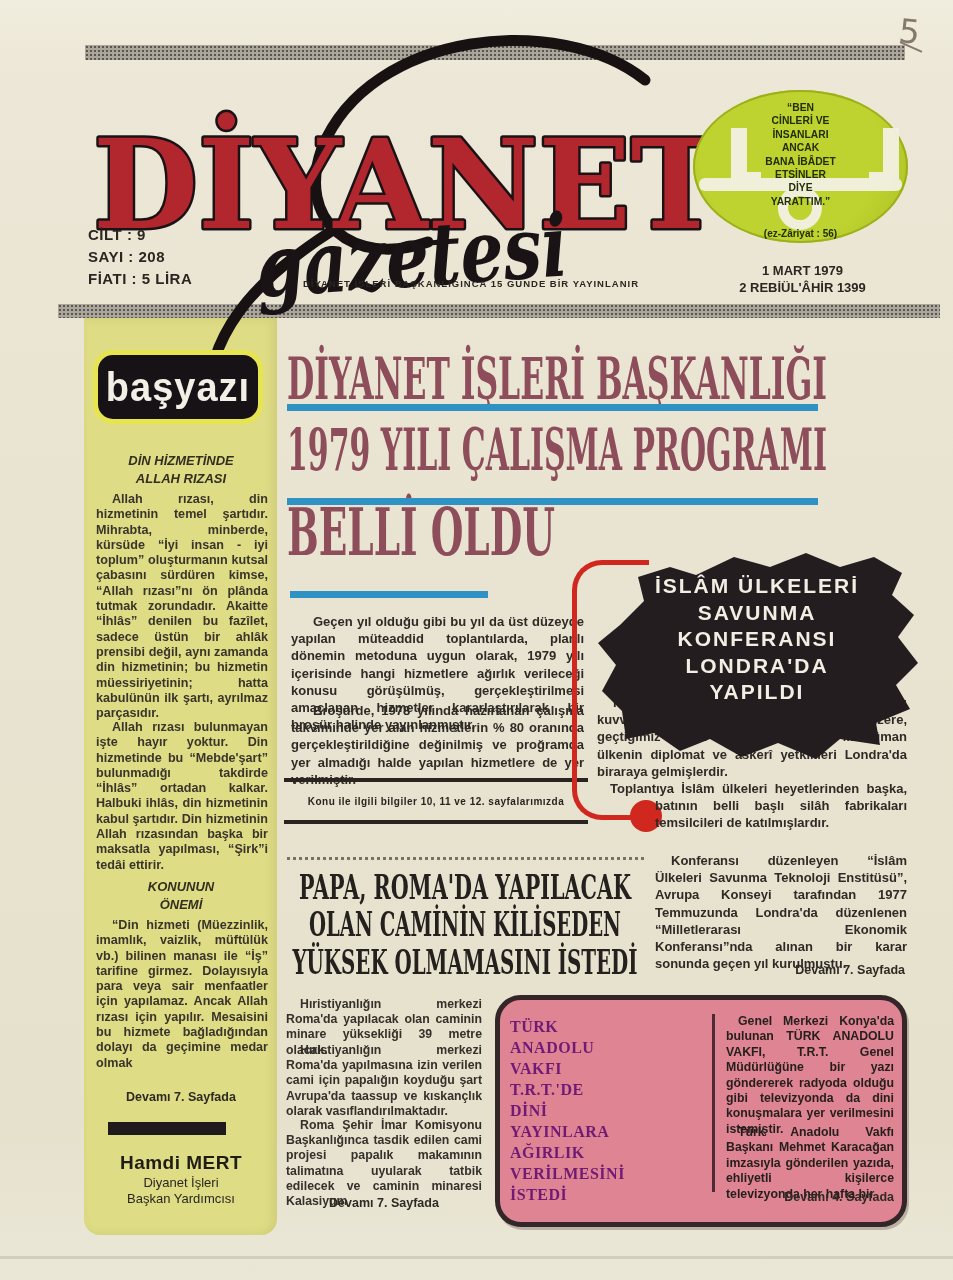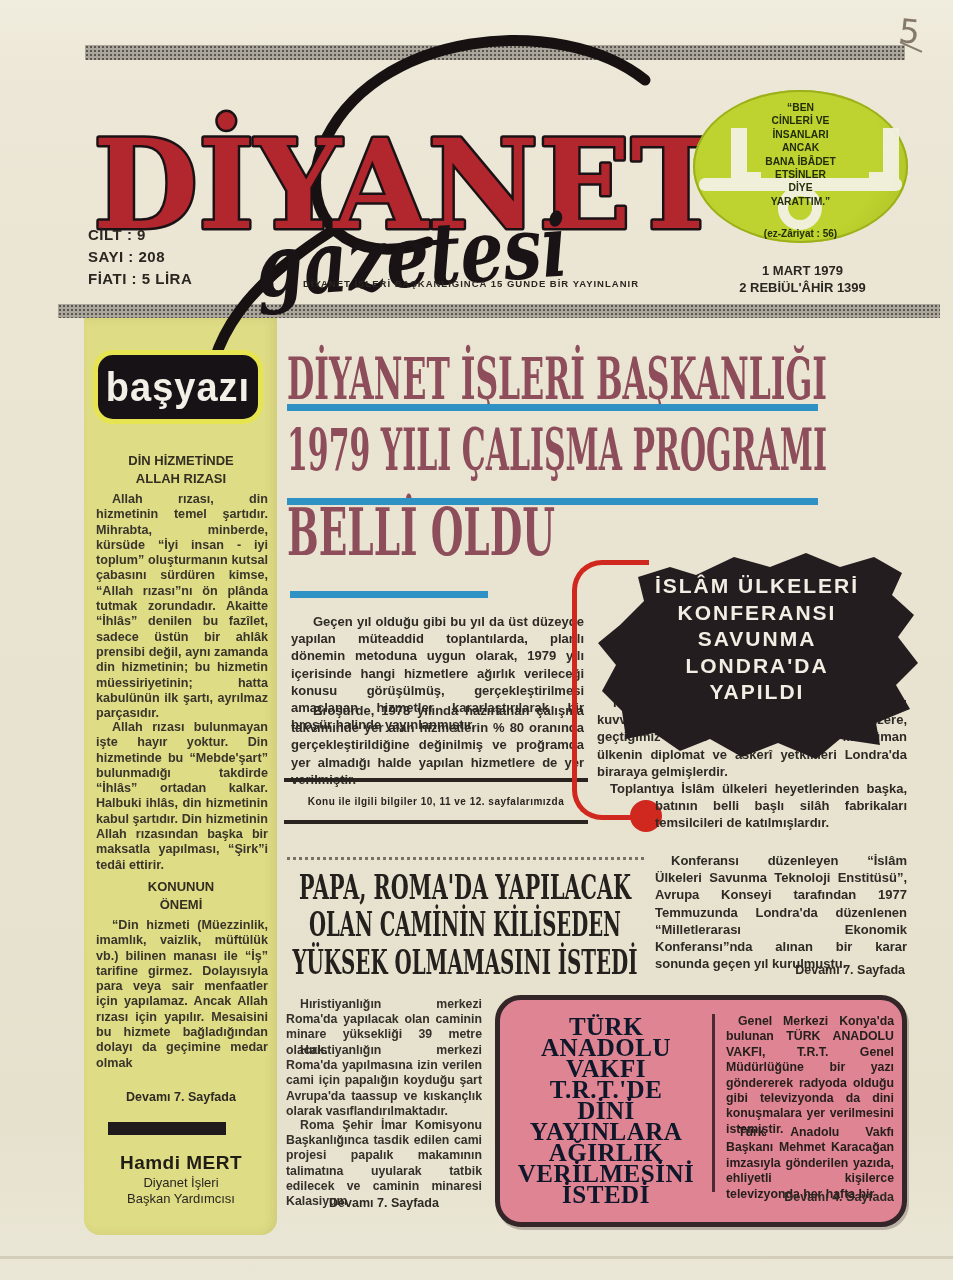--- a/index.html
+++ b/index.html
@@ -19,21 +19,21 @@
     box-shadow:inset 0 0 0 2px #9cb01c;}
   .badge-text{position:absolute;left:0;top:11px;width:100%;text-align:center;
     font-size:10.3px;line-height:13.4px;font-weight:bold;color:#232d07;}
   .badge-src{font-size:10px;margin-top:19px;}
   .dateblock{font-size:13px;font-weight:bold;line-height:17px;text-align:center;color:#2a2620;}
   .yellowcol{background:#dfdc86;border-radius:0 0 16px 16px;
     box-shadow:inset -4px 0 10px rgba(120,115,40,.15);}
   .basyazi-box{background:#171216;border:5px solid #e7e451;border-radius:20px;
     display:flex;align-items:center;justify-content:center;text-align:right;}
   .basyazi-box span{color:#f2efe6;font-size:38px;font-weight:bold;letter-spacing:1px;transform:scale(1,1.08);}
-  .ed-head{font-size:13px;font-weight:bold;text-align:center;line-height:18px;color:#332e20;}
+  .ed-head{font-size:13px;font-weight:bold;text-align:center;line-height:18px;color:#332e20;font-style:italic;}
   .ed-par{width:172px;font-size:12.6px;line-height:15.3px;font-weight:bold;text-align:justify;
     color:#3a352a;text-indent:16px;}
   .devami{font-size:12.5px;font-weight:bold;color:#2f2b24;}
   .blackbar{background:#1f1a1c;}
   .author{font-size:19px;font-weight:bold;text-align:center;color:#201c16;letter-spacing:.5px;}
   .authorrole{font-size:13px;font-weight:normal;text-align:center;line-height:16px;color:#2a261e;}
   .bluerule{background:#2e92c4;}
   .leadpar{width:293px;font-size:13px;line-height:17.2px;font-weight:bold;text-align:justify;
     color:#2e2a25;text-indent:22px;}
   .pageref-box{border-top:4px solid #29241f;border-bottom:4px solid #29241f;
@@ -42,22 +42,22 @@
   .blob-text{position:absolute;left:0;top:40px;width:100%;text-align:center;
     font-size:21px;line-height:26.5px;font-weight:bold;letter-spacing:2px;color:#f2eee4;}
   .redbracket{border-left:5px solid #d0281f;border-top:5px solid #d0281f;border-bottom:5px solid #d0281f;
     border-radius:30px 0 0 30px;}
   .reddot{background:#d0281f;border-radius:50%;}
   .confpar{font-size:13px;line-height:17.2px;font-weight:bold;text-align:justify;color:#2e2a25;}
   .popepar{width:196px;font-size:12.3px;line-height:15.2px;font-weight:bold;text-align:justify;
     color:#34302a;text-indent:14px;}
   .pinkbox{background:#de8492;border:5px solid #342529;border-radius:26px;
     box-shadow:2px 3px 0 rgba(40,25,25,.25);}
-  .pinktitle{font-family:"Liberation Serif",serif;font-size:25px;line-height:21px;font-weight:bold;
-    text-align:center;color:#0f172a;letter-spacing:.5px;}
+  .pinktitle{font-family:"Liberation Serif",serif;font-size:16px;line-height:21px;font-weight:bold;
+    text-align:left;color:#701a75;letter-spacing:.5px;}
   .pinkdivider{background:#4e2b33;}
   .pinkpar{font-size:12.3px;line-height:15.4px;font-weight:bold;text-align:justify;color:#241e1c;text-indent:12px;}
   svg text{font-family:"DejaVu Serif",serif;}
 </style>
 </head>
 <body>
 
 <div class="page">
 
   <div class="abs handfive" style="left:899px;top:12px;">5</div>
@@ -152,22 +152,22 @@
 
   <div class="abs redbracket" style="left:572px;top:560px;width:72px;height:250px;"></div>
   <div class="abs reddot" style="left:630px;top:800px;width:32px;height:32px;"></div>
 
   <div class="abs" style="left:592px;top:533px;width:330px;height:232px;z-index:6;">
     <svg width="330" height="232" viewBox="0 0 330 232">
       <path fill="#241d20" d="M28,92 L52,68 L46,44 L78,34 L104,42 L142,24 L178,34 L214,20 L248,34 L282,24 L310,40 L300,62 L322,82 L306,104 L326,130 L304,152 L318,176 L284,190 L288,212 L248,206 L224,226 L186,210 L150,224 L118,206 L88,218 L62,200 L34,206 L30,178 L10,158 L24,132 L6,110 Z"></path>
     </svg>
     <div class="blob-text">
       <div>İSLÂM ÜLKELERİ</div>
+      <div>SAVUNMA</div>
       <div>KONFERANSI</div>
-      <div>SAVUNMA</div>
       <div>LONDRA'DA</div>
       <div>YAPILDI</div>
     </div>
   </div>
 
   <div class="abs confpar" style="left:597px;top:694px;width:310px;text-indent:16px;">İslâm Ülkelerinin savunmasını kuvvetlendirmenin yollarını araştırmak üzere, geçtiğimiz Şubat ayı içerisinde, 17 Müslüman ülkenin diplomat ve askerî yetkilileri Londra'da biraraya gelmişlerdir.</div>
   <div class="abs confpar" style="left:597px;top:780px;width:310px;padding-left:58px;text-indent:-45px;box-sizing:border-box;">Toplantıya İslâm ülkeleri heyetlerinden başka, batının belli başlı silâh fabrikaları temsilcileri de katılmışlardır.</div>
   <div class="abs confpar" style="left:655px;top:852px;width:252px;text-indent:16px;">Konferansı düzenleyen “İslâm Ülkeleri Savunma Teknoloji Enstitüsü”, Avrupa Konseyi tarafından 1977 Temmuzunda Londra'da düzenlenen “Milletlerarası Ekonomik Konferansı”nda alınan bir karar sonunda geçen yıl kurulmuştu.</div>
   <div class="abs devami" style="left:655px;top:963px;width:250px;text-align:right;">Devamı 7. Sayfada</div>
 

